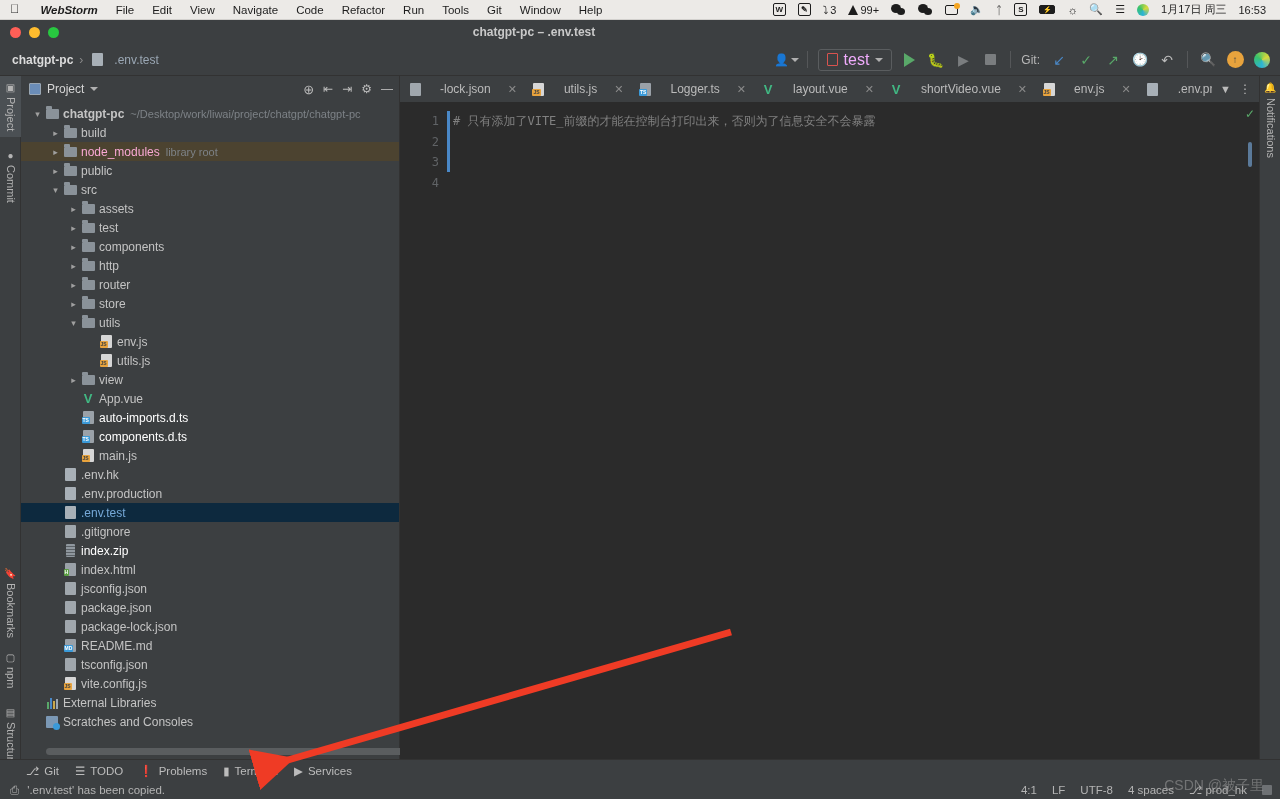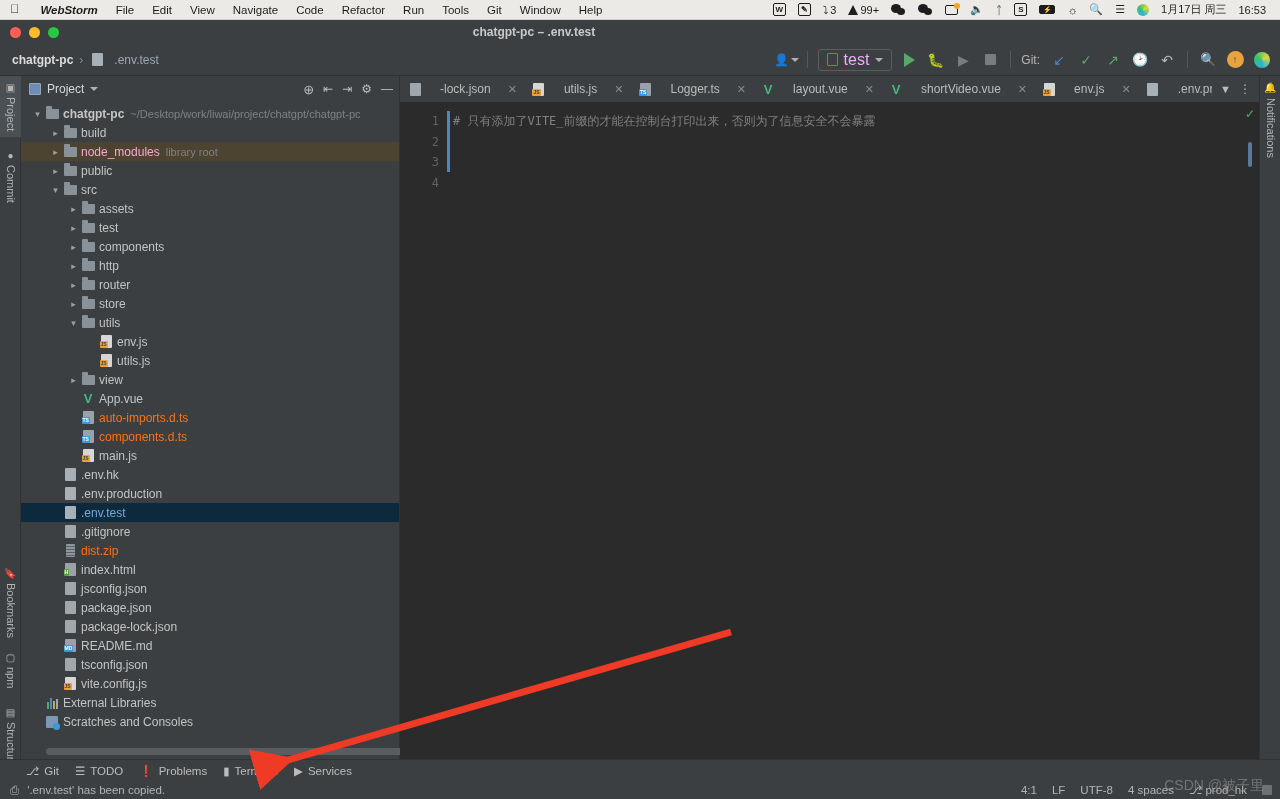--- a/index.html
+++ b/index.html
@@ -159,21 +159,21 @@
   .fi-plain { background:#a8b0b7; }
   .vueico { color:#41b883; font-size:13px; font-weight:bold; line-height:1; }
   .zipico { width:9px;height:13px;background:#8f979e;border-radius:1px;
             background-image:repeating-linear-gradient(#8f979e 0 2px,#5a6065 2px 3px); }
   .libico { display:flex; gap:1px; align-items:flex-end; height:12px; }
   .libico i { width:2px; display:block; }
   .scratchico { width:12px;height:12px;background:#7b98b5;border-radius:1px;position:relative; }
   .scratchico:after{content:"";position:absolute;right:-2px;bottom:-2px;width:7px;height:7px;border-radius:50%;background:#3a9ad9;}
   .name-path { color:#7d8287; font-size:11px; margin-left:6px; }
   .cl-yellow { color:#f9a8d4; }
-  .cl-red { color:#f97316; }
+  .cl-red { color:#ffffff; }
   .cl-blue { color:#76a9d8; }
   .cl-white { color:#c4c4c4; }
   .hscroll {
     position:absolute; left:25px; bottom:4px; width:370px; height:7px;
   }
   .hscroll .thumb { width:368px; height:7px; background:#5a5d5f; border-radius:4px; }
 
   
   .editorarea {
     position:absolute; top:76px; left:400px; width:859px; height:683px;
@@ -567,21 +567,21 @@
           <span class="ic">
             <span class="fileico fi-json"></span>
           </span>
           <span class="cl-white" style="">.gitignore</span>
         </div>
         <div class="row" style="padding-left: 28px;">
           <span class="arrow"></span>
           <span class="ic">
             <span class="zipico"></span>
           </span>
-          <span class="cl-red" style="">dist.zip</span>
+          <span class="cl-red" style="">index.zip</span>
         </div>
         <div class="row" style="padding-left: 28px;">
           <span class="arrow"></span>
           <span class="ic">
             <span class="fileico fi-html">
               <span class="badge">H</span>
             </span>
           </span>
           <span class="cl-white" style="">index.html</span>
         </div>

